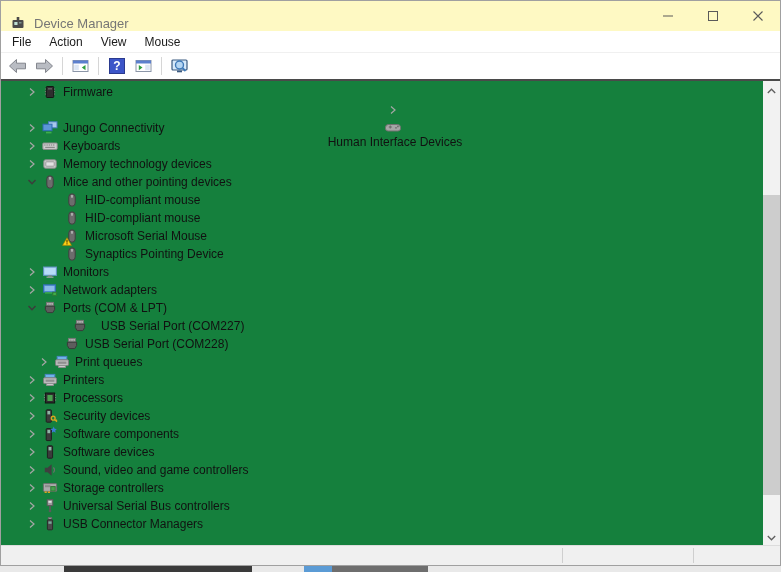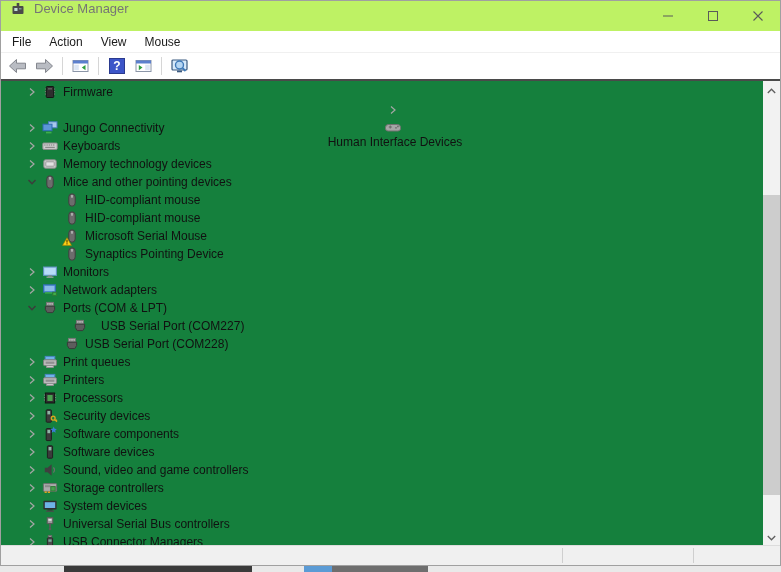--- a/index.html
+++ b/index.html
@@ -9,21 +9,21 @@
     background:#e9e9e9;
     position:relative;
     overflow:hidden;
   }
   .window {
     position:absolute; left:0; top:0; width:781px; height:566px;
     background:#fff; border:1px solid #a0a0a0;
   }
   .titlebar {
     position:absolute; top:0; left:0; right:0; height:30px;
-    background:#bef264; display:flex; align-items:flex-start;
+    background:#fef9c3; display:flex; align-items:flex-end;
   }
   .app-icon { margin-left:9px; width:16px; height:16px; display:inline-flex; }
   .title { margin-left:8px; font-size:13px; color:#767676; }
   .controls { position:absolute; right:0; top:0; height:30px; display:flex; }
   .ctrl {
     width:45px; height:30px; display:flex; align-items:center; justify-content:center;
     background:transparent; border:none; cursor:default;
   }
   .menubar {
     position:absolute; top:30px; left:0; right:0; height:21px;
@@ -360,21 +360,21 @@
             <svg width="16" height="16" viewBox="0 0 16 16">
               <rect x="4.6" y="2.4" width="6.8" height="3.4" fill="#bdbdbd" stroke="#757575"></rect>
               <circle cx="6.2" cy="4.1" r="0.55" fill="#5f5f5f"></circle>
               <circle cx="8" cy="4.1" r="0.55" fill="#5f5f5f"></circle>
               <circle cx="9.8" cy="4.1" r="0.55" fill="#5f5f5f"></circle>
               <path d="M3.4 6.2 h9.2 v3.4 l-1.8 3 h-5.6 l-1.8 -3 Z" fill="#5d5d5d" stroke="#3a3a3a"></path>
             </svg>
           </span>
           <span class="lbl">USB Serial Port (COM228)</span>
         </div>
-        <div class="row" style="padding-left: 22px;">
+        <div class="row" style="padding-left: 34px;">
           <span class="chev">
             <svg width="10" height="10" viewBox="0 0 10 10">
               <path d="M3 1.5 L7 5 L3 8.5" fill="none" stroke="#a6a6a6" stroke-width="1.2"></path>
             </svg>
           </span>
           <span class="ticon">
             <svg width="16" height="16" viewBox="0 0 16 16">
               <rect x="3.2" y="2.4" width="9.6" height="3.4" fill="#6fb3e8" stroke="#4a86c0"></rect>
               <rect x="1.6" y="5.8" width="12.8" height="5.8" rx="0.8" fill="#bdbdbd" stroke="#7f7f7f"></rect>
               <rect x="3.6" y="7.6" width="8.8" height="2.2" fill="#8f8f8f"></rect>
@@ -487,36 +487,20 @@
           <span class="ticon">
             <svg width="16" height="16" viewBox="0 0 16 16">
               <rect x="1.4" y="3.6" width="13.2" height="7.8" rx="0.8" fill="#ababab" stroke="#6f6f6f"></rect>
               <rect x="3" y="5.2" width="5.4" height="2" fill="#8a8a8a"></rect>
               <rect x="8.8" y="6.6" width="4.4" height="4.4" fill="#49a14f" stroke="#2f7a36"></rect>
               <rect x="2.6" y="11.4" width="2.2" height="1.6" fill="#d7a421"></rect>
               <rect x="5.8" y="11.4" width="2.2" height="1.6" fill="#d7a421"></rect>
             </svg>
           </span>
           <span class="lbl">Storage controllers</span>
-        </div>
-        <div class="row" style="padding-left: 22px;">
-          <span class="chev">
-            <svg width="10" height="10" viewBox="0 0 10 10">
-              <path d="M3 1.5 L7 5 L3 8.5" fill="none" stroke="#a6a6a6" stroke-width="1.2"></path>
-            </svg>
-          </span>
-          <span class="ticon">
-            <svg width="16" height="16" viewBox="0 0 16 16">
-              <rect x="1.4" y="2.8" width="13.2" height="8.6" rx="0.6" fill="#2f2f2f"></rect>
-              <rect x="2.8" y="4.2" width="10.4" height="5.8" fill="#6fb3e8"></rect>
-              <rect x="5.4" y="11.4" width="5.2" height="1.2" fill="#2f2f2f"></rect>
-              <rect x="4" y="12.6" width="8" height="1.2" fill="#4a4a4a"></rect>
-            </svg>
-          </span>
-          <span class="lbl">System devices</span>
         </div>
         <div class="row" style="padding-left: 22px;">
           <span class="chev">
             <svg width="10" height="10" viewBox="0 0 10 10">
               <path d="M3 1.5 L7 5 L3 8.5" fill="none" stroke="#a6a6a6" stroke-width="1.2"></path>
             </svg>
           </span>
           <span class="ticon">
             <svg width="16" height="16" viewBox="0 0 16 16">
               <rect x="5.2" y="1.6" width="5.6" height="6" fill="#9a9a9a" stroke="#5a5a5a"></rect>

